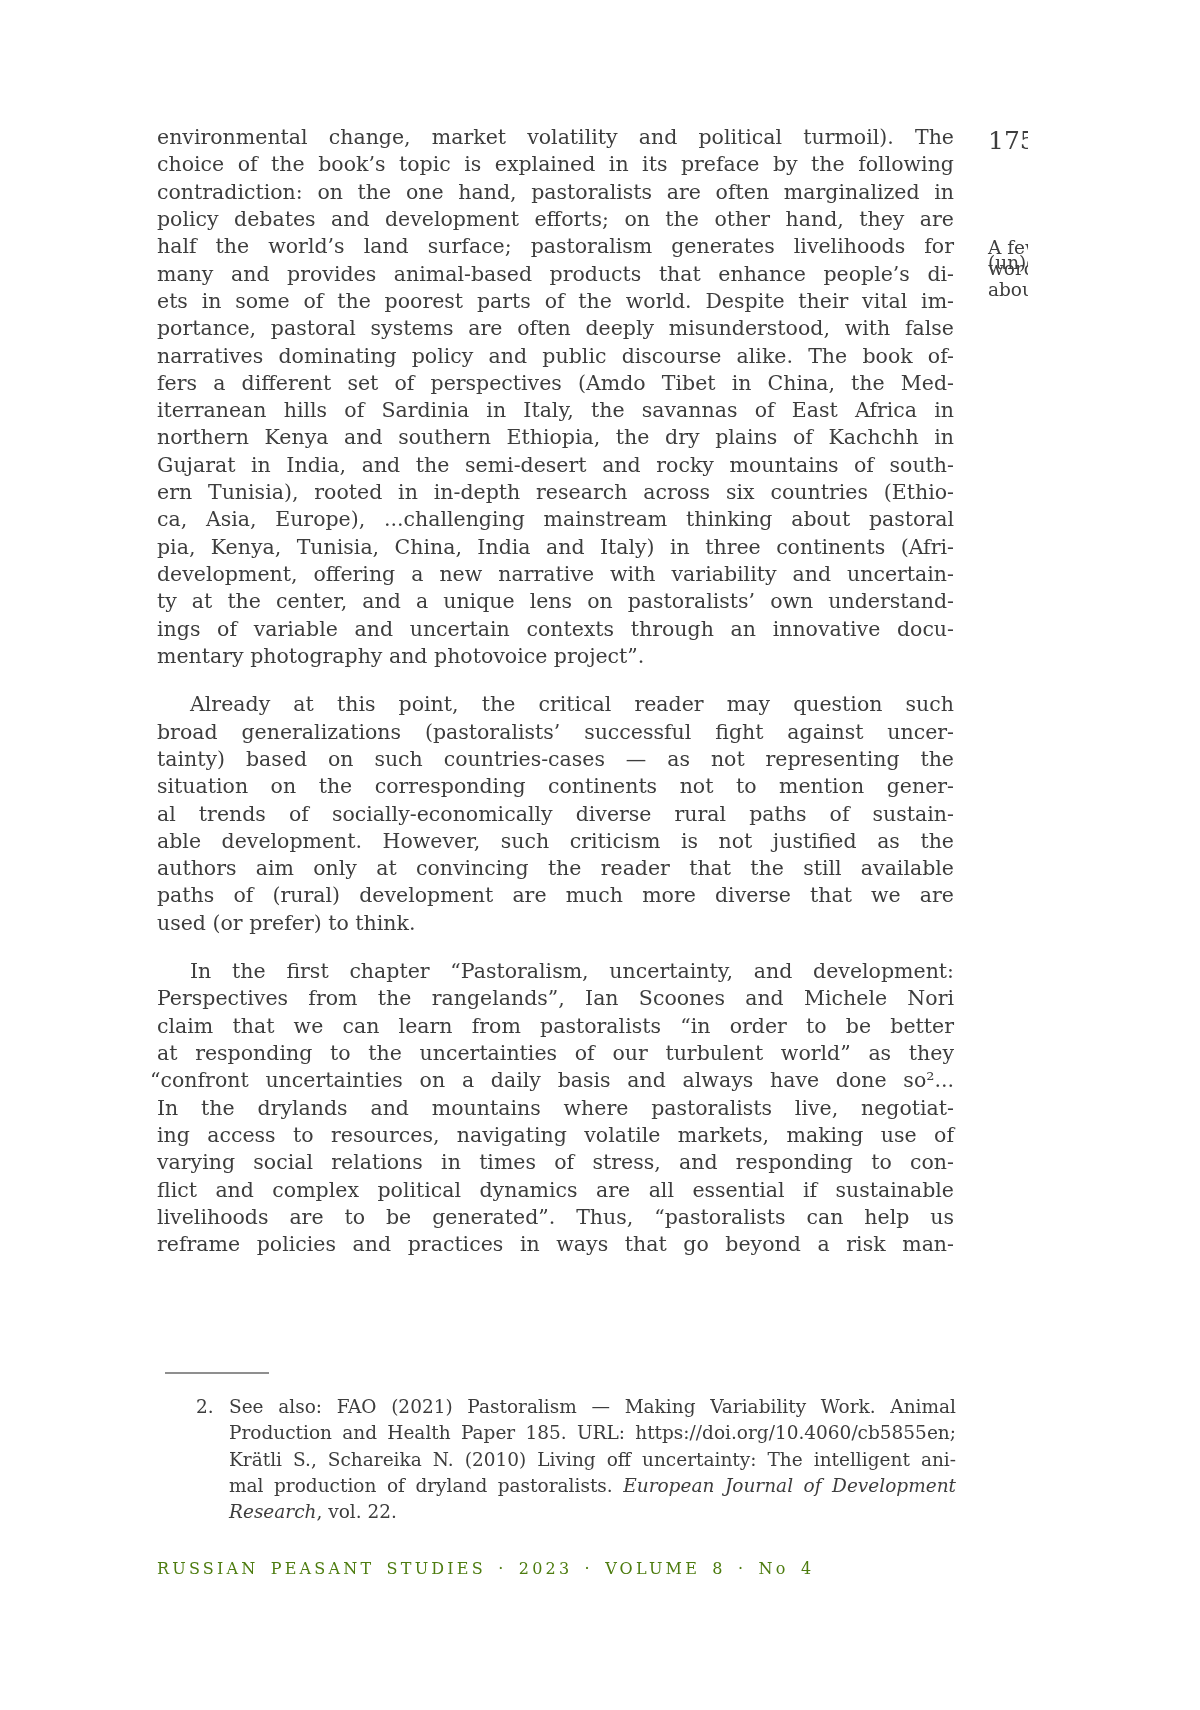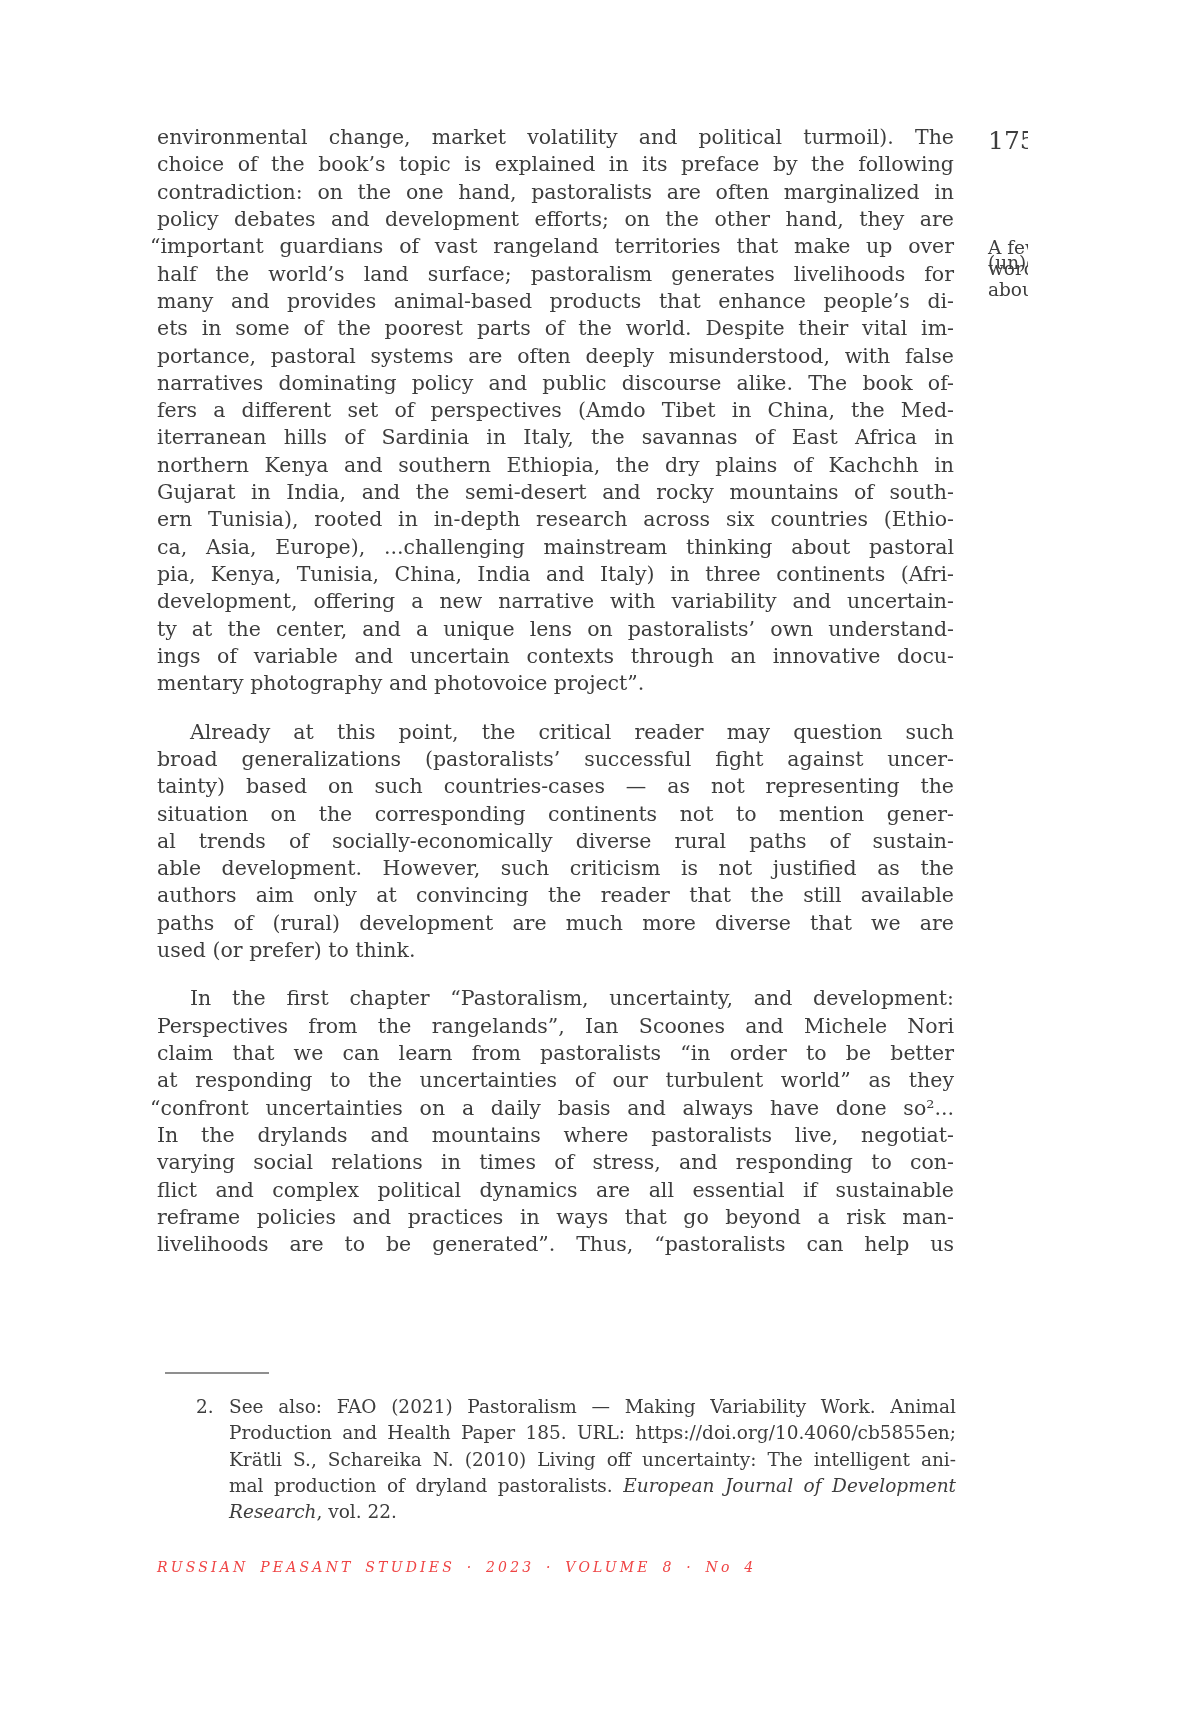--- a/index.html
+++ b/index.html
@@ -45,34 +45,33 @@
     position:absolute;left:229px;top:1394px;width:727px;
     font-size:18.5px;line-height:26.3px;
   }
   .fn-num{position:absolute;left:-33px;top:0;}
   .fline{text-align:justify;text-align-last:justify;}
   .fline.flush{text-align-last:left;}
   .it{font-style:italic;}
   
   .footer{
     position:absolute;left:157px;top:1559px;
-    font-size:14px;letter-spacing:3.2px;word-spacing:4px;color:#ef4444;font-style:italic;
+    font-size:16px;letter-spacing:3.2px;word-spacing:4px;color:#4d7c0f;
   }
 </style>
 </head>
 <body>
 
 <div class="page">
 
   <div class="body-col">
       <div class="bline">environmental change, market volatility and political turmoil). The</div>
       <div class="bline">choice of the book’s topic is explained in its preface by the following</div>
       <div class="bline">contradiction: on the one hand, pastoralists are often marginalized in</div>
       <div class="bline">policy debates and development efforts; on the other hand, they are</div>
-      <div class="bline hang">“important guardians of vast rangeland territories that make up over</div>
       <div class="bline">half the world’s land surface; pastoralism generates livelihoods for</div>
       <div class="bline">many and provides animal-based products that enhance people’s di-</div>
       <div class="bline">ets in some of the poorest parts of the world. Despite their vital im-</div>
       <div class="bline">portance, pastoral systems are often deeply misunderstood, with false</div>
       <div class="bline">narratives dominating policy and public discourse alike. The book of-</div>
       <div class="bline">fers a different set of perspectives (Amdo Tibet in China, the Med-</div>
       <div class="bline">iterranean hills of Sardinia in Italy, the savannas of East Africa in</div>
       <div class="bline">northern Kenya and southern Ethiopia, the dry plains of Kachchh in</div>
       <div class="bline">Gujarat in India, and the semi-desert and rocky mountains of south-</div>
       <div class="bline">ern Tunisia), rooted in in-depth research across six countries (Ethio-</div>
@@ -90,24 +89,25 @@
       <div class="bline">able development. However, such criticism is not justified as the</div>
       <div class="bline">authors aim only at convincing the reader that the still available</div>
       <div class="bline">paths of (rural) development are much more diverse that we are</div>
       <div class="bline flush">used (or prefer) to think.</div>
       <div class="bline ind">In the first chapter “Pastoralism, uncertainty, and development:</div>
       <div class="bline">Perspectives from the rangelands”, Ian Scoones and Michele Nori</div>
       <div class="bline">claim that we can learn from pastoralists “in order to be better</div>
       <div class="bline">at responding to the uncertainties of our turbulent world” as they</div>
       <div class="bline hang">“confront uncertainties on a daily basis and always have done so²...</div>
       <div class="bline">In the drylands and mountains where pastoralists live, negotiat-</div>
+      <div class="bline">ing access to resources, navigating volatile markets, making use of</div>
       <div class="bline">varying social relations in times of stress, and responding to con-</div>
       <div class="bline">flict and complex political dynamics are all essential if sustainable</div>
+      <div class="bline">livelihoods are to be generated”. Thus, “pastoralists can help us</div>
       <div class="bline">reframe policies and practices in ways that go beyond a risk man-</div>
-      <div class="bline">livelihoods are to be generated”. Thus, “pastoralists can help us</div>
     </div>
 
   <div class="pagenum">175</div>
   <div class="head-rule"></div>
   <div class="author">I. V. Trotsuk</div>
   <div class="rt1">A few words about</div>
   <div class="rt2">(un)certainty...</div>
 
   <div class="fn-rule"></div>
   <div class="footnote">

